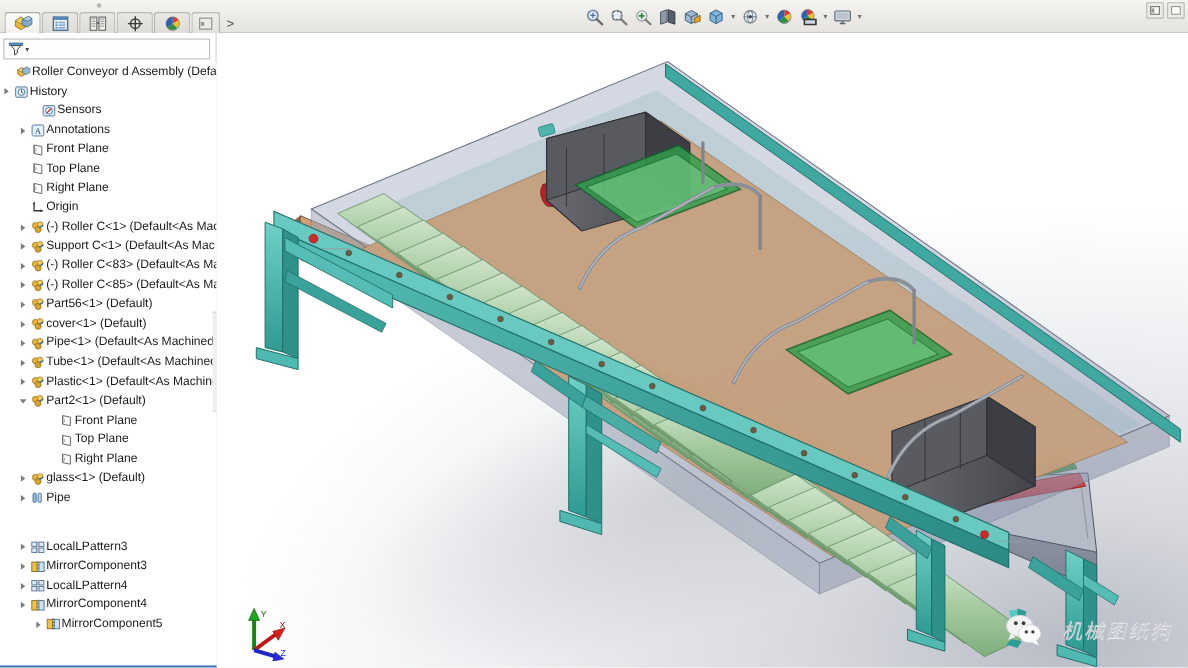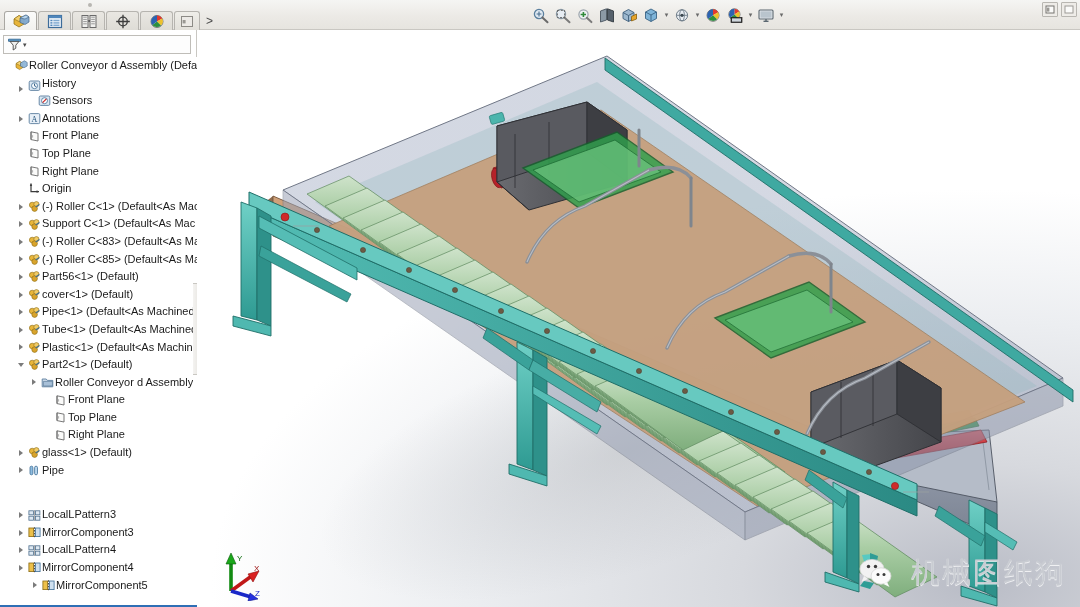--- a/index.html
+++ b/index.html
@@ -104,23 +104,24 @@
     overflow:hidden;
   }
   .viewport-inner { position:absolute; inset:0; }
 
   .triad { position:absolute; left:16px; bottom:6px; width:56px; height:52px; }
   .watermark {
     position:absolute; right:14px; bottom:12px; height:44px;
     display:flex; align-items:center; gap:9px;
   }
   .wm-text {
-    font-size:29px; color:#c9ccd2; letter-spacing:2px;
+    font-size:18px; color:#c9ccd2; letter-spacing:2px;
     font-family:"DejaVu Sans", sans-serif; font-weight:400;
     text-shadow:0 1px 0 rgba(255,255,255,.75);
+    font-style:italic;
   }
   svg { display:block; }
 </style>
 </head>
 <body>
 
 <div id="app">
 
   <div class="topbar">
     <div class="topbar-dot"></div>
@@ -313,21 +314,21 @@
           <span class="tw"></span>
           <span class="ic">
             <svg width="13" height="13" viewBox="0 0 13 13">
               <path d="M1 4.6 L4.6 2.4 L8 4.4 L8 8.4 L4.6 10.6 L1 8.4 Z" fill="#e8b53a" stroke="#8a6a12" stroke-width="0.6"></path>
               <path d="M4.6 2.4 L8 4.4 L4.6 6.3 L1 4.6 Z" fill="#f5d476" stroke="#8a6a12" stroke-width="0.5"></path>
               <path d="M5.5 3.9 L9.4 1.8 L12.2 3.4 L12.2 7 L9 8.8 L5.5 7.2 Z" fill="#8fb6d9" stroke="#3c5e82" stroke-width="0.6" opacity="0.95"></path>
             </svg>
           </span>
           <span class="lbl">Roller Conveyor d Assembly  (Defaul</span>
         </div>
-        <div class="row" style="padding-left: 15px; align-items: flex-end;">
+        <div class="row" style="">
           <span class="tw">
             <i></i>
           </span>
           <span class="ic">
             <svg width="13" height="13" viewBox="0 0 13 13">
               <rect x="1.2" y="2" width="10.6" height="9.4" rx="1.3" fill="#dbe7f2" stroke="#5b7e9e" stroke-width="0.9"></rect>
               <circle cx="6.5" cy="6.7" r="3" fill="#f6fafe" stroke="#3f6f97" stroke-width="0.8"></circle>
               <path d="M6.5 4.6 V6.8 L8.2 7.6" stroke="#1f4f78" stroke-width="0.9" fill="none"></path>
             </svg>
           </span>
@@ -532,32 +533,20 @@
           </span>
           <span class="ic">
             <svg width="13" height="13" viewBox="0 0 13 13">
               <circle cx="4.2" cy="5" r="2.8" fill="#e8b53a" stroke="#8a6a12" stroke-width="0.6"></circle>
               <circle cx="8.4" cy="4.2" r="2.6" fill="#f2cc66" stroke="#8a6a12" stroke-width="0.6"></circle>
               <circle cx="6.6" cy="8.6" r="2.8" fill="#d9a42c" stroke="#8a6a12" stroke-width="0.6"></circle>
               <path d="M7.6 7 L11.4 4.6" stroke="#3f6f97" stroke-width="1.2"></path>
             </svg>
           </span>
           <span class="lbl">Part2&lt;1&gt; (Default)</span>
-        </div>
-        <div class="row" style="padding-left: 28px;">
-          <span class="tw">
-            <i></i>
-          </span>
-          <span class="ic">
-            <svg width="13" height="13" viewBox="0 0 13 13">
-              <path d="M1.2 3 h4 l1.2 1.4 h5.4 v6.4 h-10.6 Z" fill="#cfdcea" stroke="#5b7e9e" stroke-width="0.9"></path>
-              <path d="M2.4 5.4 h9 v4.6 h-9 Z" fill="#a8c0d8" stroke="#4d6e8d" stroke-width="0.6"></path>
-            </svg>
-          </span>
-          <span class="lbl">Roller Conveyor d Assembly</span>
         </div>
         <div class="row" style="padding-left: 41px;">
           <span class="tw"></span>
           <span class="ic">
             <svg width="13" height="13" viewBox="0 0 13 13">
               <path d="M3 1.8 L10 3.2 L10 11 L3 9.6 Z" fill="#fbfbfa" stroke="#6a6a6a" stroke-width="0.9"></path>
               <path d="M3 1.8 L3 9.6" stroke="#6a6a6a" stroke-width="0.9"></path>
               <path d="M4.6 5.2 L4.6 7.6" stroke="#9a9a9a" stroke-width="0.8"></path>
             </svg>
           </span>

